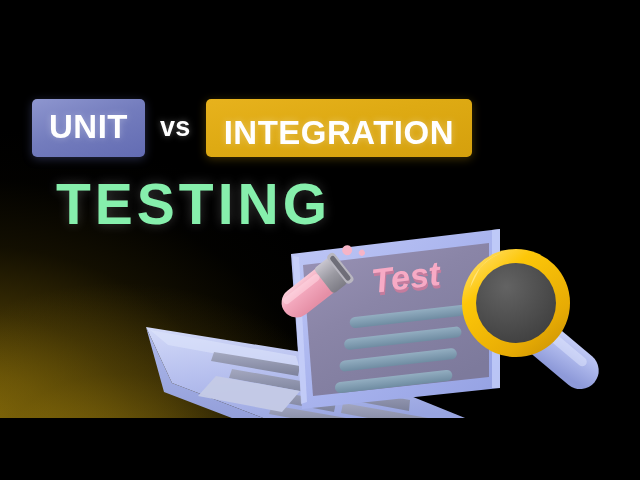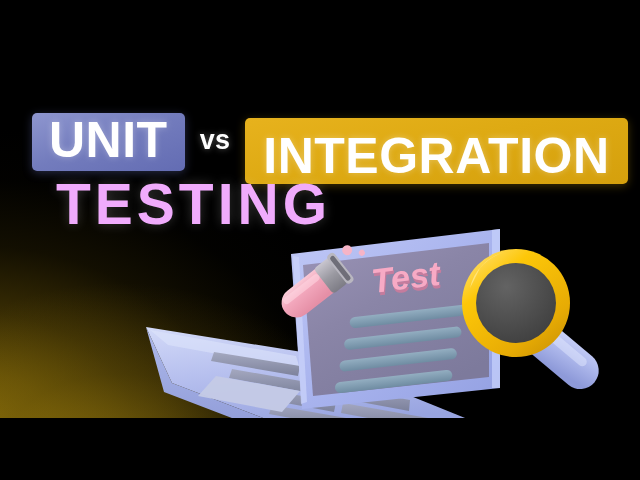--- a/index.html
+++ b/index.html
@@ -61,21 +61,21 @@
     align-items: center;
     z-index: 40;
   }
   .badge {
     display: inline-flex;
     align-items: center;
     justify-content: center;
     border-radius: 5px;
     color: #ffffff;
     font-weight: 700;
-    font-size: 50px;
+    font-size: 33px;
     line-height: 1;
     letter-spacing: 0.5px;
     box-sizing: border-box;
     text-shadow: 0 0 7px rgba(255,255,255,0.30);
   }
   #badge-unit {
     height: 58px;
     padding: 0 17px 3px 17px;
     background: linear-gradient(160deg, #8e96cf 0%, #737cbd 48%, #636cb3 100%);
     box-shadow: 0 2px 10px rgba(110,120,195,0.35);
@@ -83,31 +83,30 @@
   #vs-label {
     color: #ffffff;
     font-weight: 700;
     font-size: 27px;
     letter-spacing: 0.3px;
     margin: 0 15px;
     padding-bottom: 2px;
     text-shadow: 0 0 6px rgba(255,255,255,0.35);
   }
   #badge-integration {
-    height: 66px;
+    height: 58px;
     padding: 12px 18px 3px 18px;
     background: linear-gradient(168deg, #e7b21d 0%, #deaa13 45%, #d5a00d 100%);
     box-shadow: 0 2px 10px rgba(215,165,18,0.30);
-    margin-top: 19px;
   }
   #subtitle {
     position: absolute;
     left: 56px;
     top: 176px;
-    color: #f0abfc;
+    color: #86efac;
     font-weight: 700;
     font-size: 57px;
     line-height: 1;
     letter-spacing: 4px;
     z-index: 40;
     text-shadow: 0 0 12px rgba(255,255,255,0.22);
   }
 
   
   #artwork {

